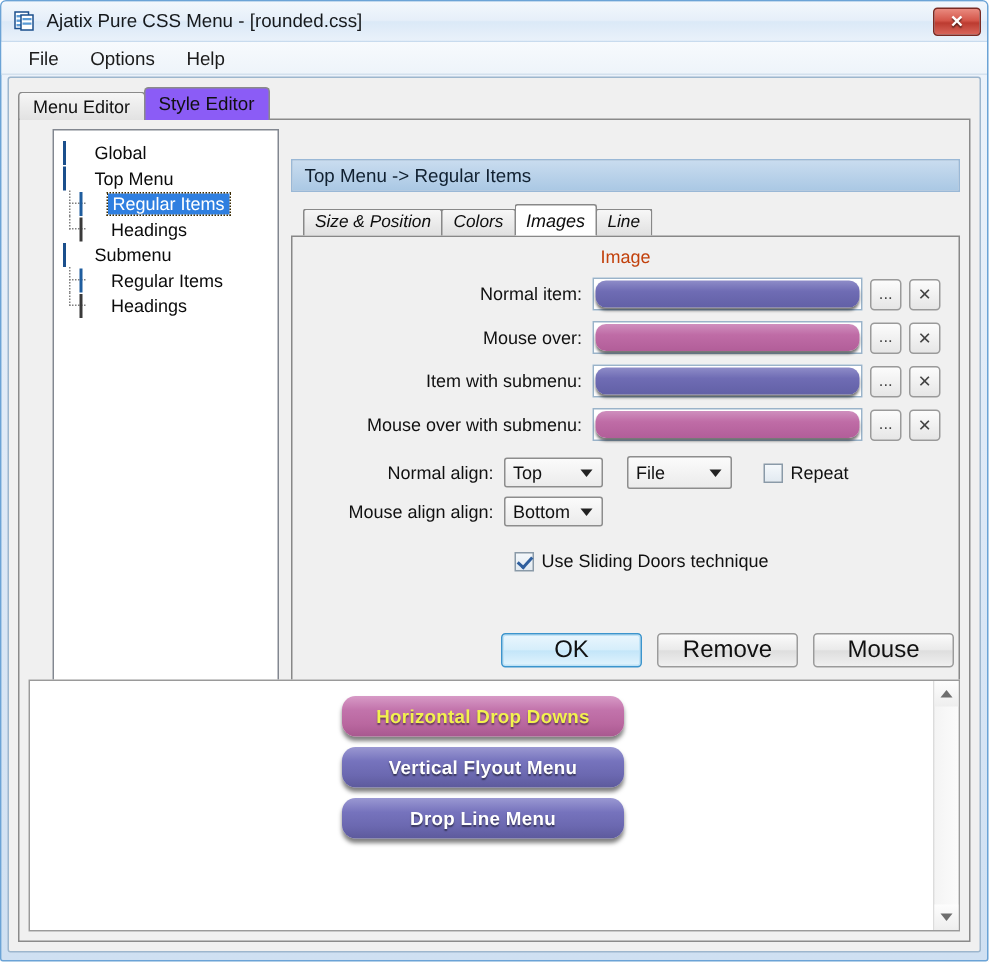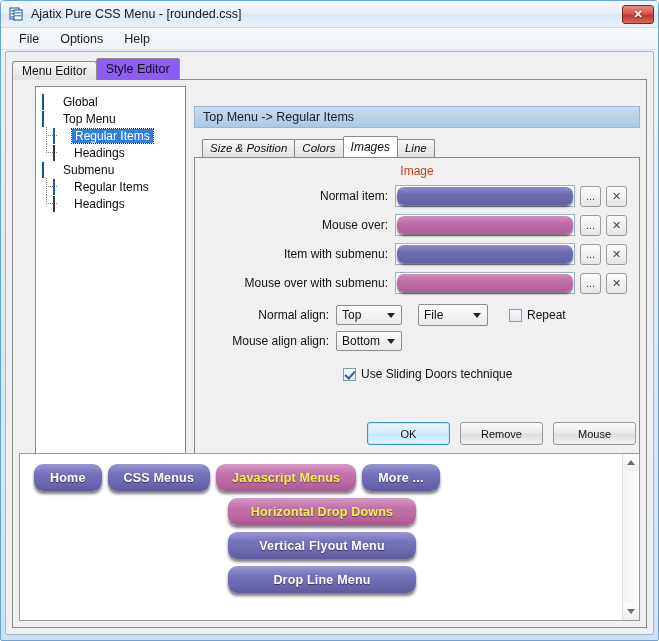--- a/index.html
+++ b/index.html
@@ -304,25 +304,25 @@
     border-width: 0 2px 2px 0;
     transform: rotate(42deg);
   }
 
   
   .btnrow {
     position: absolute; right: 10px; top: 342px;
     display: flex; gap: 10px;
   }
   .btn {
-    width: 83px; height: 23px;
+    width: 94px; height: 23px;
     background: linear-gradient(180deg,#fbfbfb 0%, #eaeaea 48%, #dedede 52%, #f0f0f0 100%);
     border: 1px solid #9b9b9b;
     border-radius: 3px;
-    font-size: 11px; color: #111;
+    font-size: 16px; color: #111;
     display: flex; align-items: center; justify-content: center;
     cursor: pointer;
   }
   .btn.default {
     background: linear-gradient(180deg,#eaf6fd 0%, #d6eefb 48%, #c4e6f9 52%, #e2f4fd 100%);
     border: 1px solid #3c95cd;
     box-shadow: 0 0 0 1px #bfe3f7 inset;
   }
 
   
@@ -542,26 +542,20 @@
       <div class="btnrow">
         <div class="btn default">OK</div>
         <div class="btn">Remove</div>
         <div class="btn">Mouse</div>
       </div>
 
       <div class="preview">
         <div class="leftbar"></div>
         <div class="preview-inner">
 
-          <div class="mrow">
-            <div class="mbtn purple">Home</div>
-            <div class="mbtn purple">CSS Menus</div>
-            <div class="mbtn pink">Javascript Menus</div>
-            <div class="mbtn purple">More ...</div>
-          </div>
 
           <div class="mrow indent">
             <div class="mbtn pink wide">Horizontal Drop Downs</div>
           </div>
 
           <div class="mrow indent">
             <div class="mbtn purple wide">Vertical Flyout Menu</div>
           </div>
 
           <div class="mrow indent">

